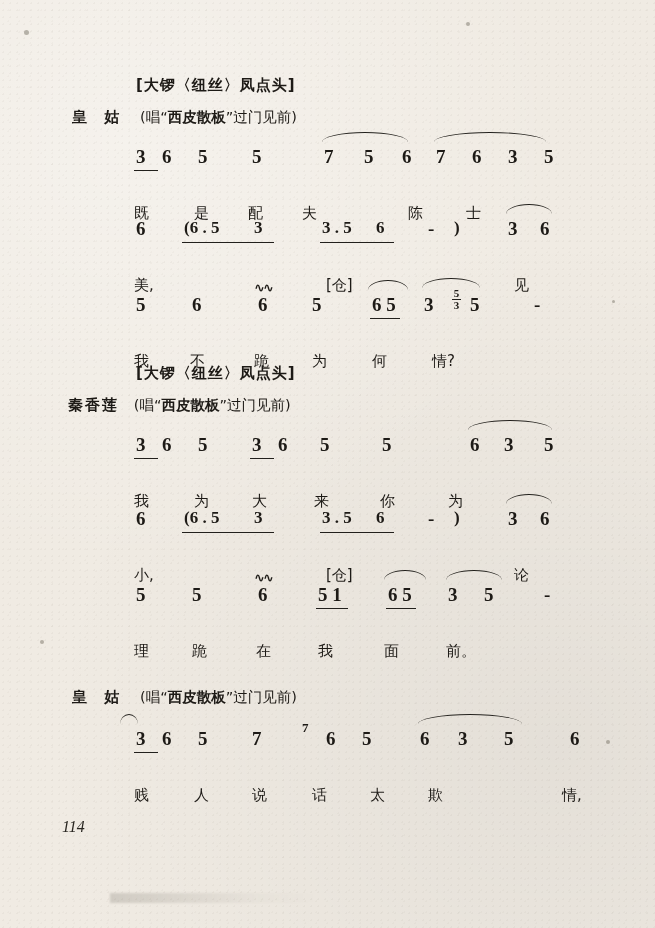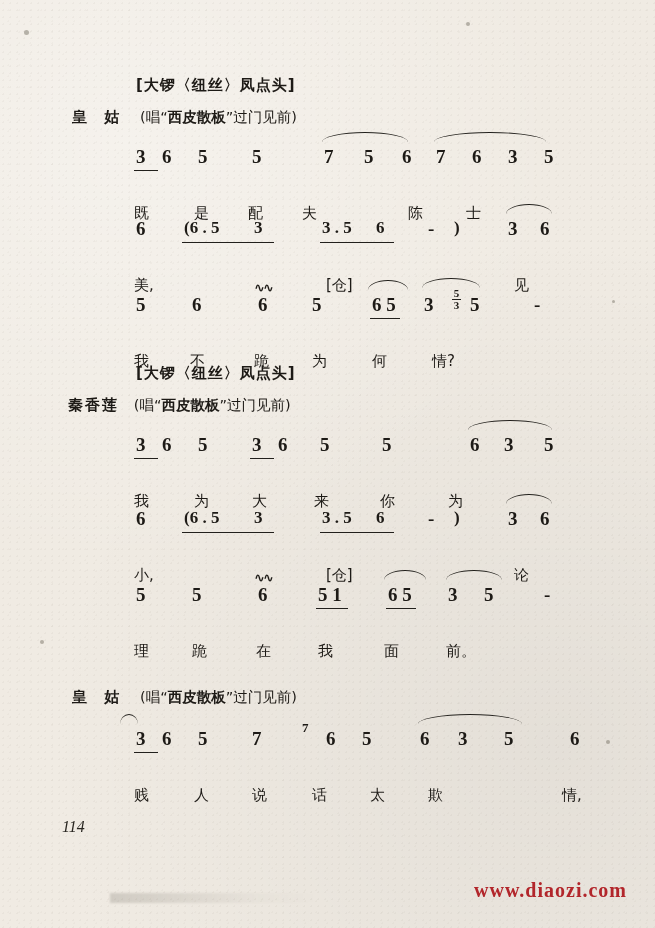--- a/index.html
+++ b/index.html
@@ -355,15 +355,14 @@
         </div>
       </div>
 
     </div>
   </div>
 
   <div class="pagenum">114</div>
   <div class="footer-smudge"></div>
 
   <div class="watermark">
-    <div class="wm-url">www.diaozi.com</div>
   </div>
 </div>
 
 </body></html>

